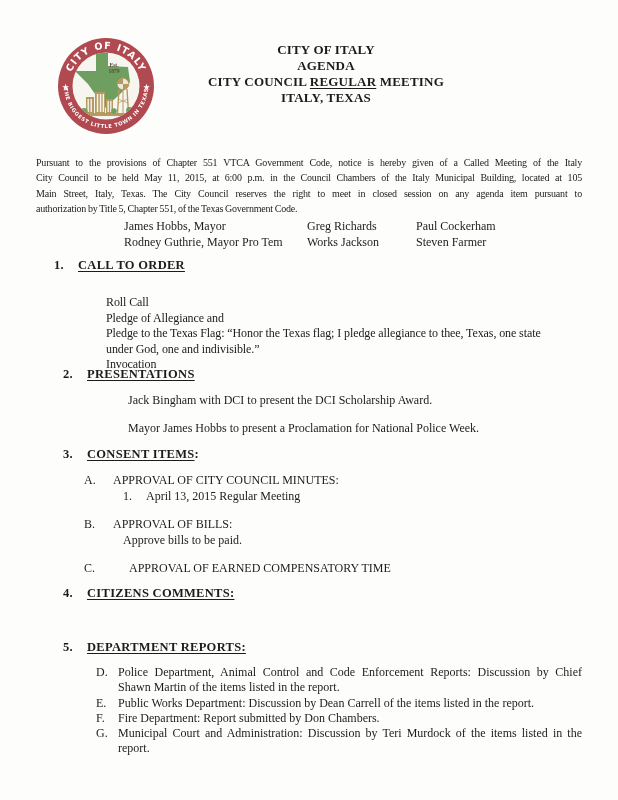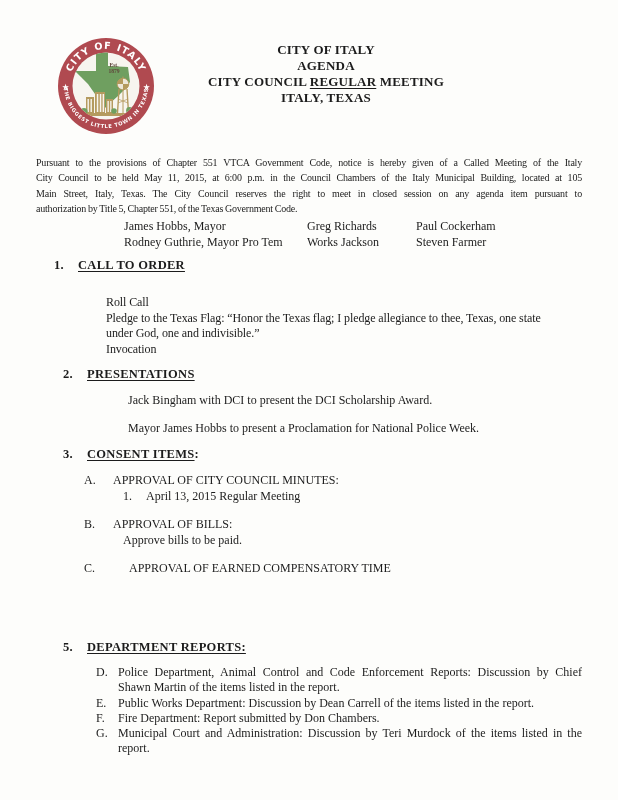--- a/index.html
+++ b/index.html
@@ -145,20 +145,21 @@
   <div class="abs member-col col3 nowrap">
     <div>Paul Cockerham</div>
     <div>Steven Farmer</div>
   </div>
 
   <div class="abs sec" style="left:54px;top:258px;">
     <span class="num">1.</span><span class="u">CALL TO ORDER</span>
   </div>
   <div class="abs body-txt s1-items">
     <div>Roll Call</div>
+    <div>Pledge of Allegiance and</div>
     <div>Pledge to the Texas Flag: “Honor the Texas flag; I pledge allegiance to thee, Texas, one state</div>
     <div>under God, one and indivisible.”</div>
     <div>Invocation</div>
   </div>
 
   <div class="abs sec" style="left:63px;top:367px;">
     <span class="num">2.</span><span class="u">PRESENTATIONS</span>
   </div>
   <div class="abs body-txt nowrap" style="left:128px;top:393px;">Jack Bingham with DCI to present the DCI Scholarship Award.</div>
   <div class="abs body-txt nowrap" style="left:128px;top:421px;">Mayor James Hobbs to present a Proclamation for National Police Week.</div>
@@ -172,20 +173,23 @@
   <div class="abs body-txt nowrap" style="left:123px;top:489px;">1.</div>
   <div class="abs body-txt nowrap" style="left:146px;top:489px;">April 13, 2015 Regular Meeting</div>
 
   <div class="abs body-txt nowrap" style="left:84px;top:517px;">B.</div>
   <div class="abs body-txt nowrap" style="left:113px;top:517px;">APPROVAL OF BILLS:</div>
   <div class="abs body-txt nowrap" style="left:123px;top:533px;">Approve bills to be paid.</div>
 
   <div class="abs body-txt nowrap" style="left:84px;top:561px;">C.</div>
   <div class="abs body-txt nowrap" style="left:129px;top:561px;">APPROVAL OF EARNED COMPENSATORY TIME</div>
 
+  <div class="abs sec" style="left:63px;top:586px;">
+    <span class="num">4.</span><span class="u">CITIZENS COMMENTS:</span>
+  </div>
 
   <div class="abs sec" style="left:63px;top:640px;">
     <span class="num">5.</span><span class="u">DEPARTMENT REPORTS:</span>
   </div>
 
   <div class="abs dept-list">
     <div class="dept-row">
       <span class="dl">D.</span>
       <div class="dt">
         <div class="jfill">Police Department, Animal Control and Code Enforcement Reports:  Discussion by Chief</div>

